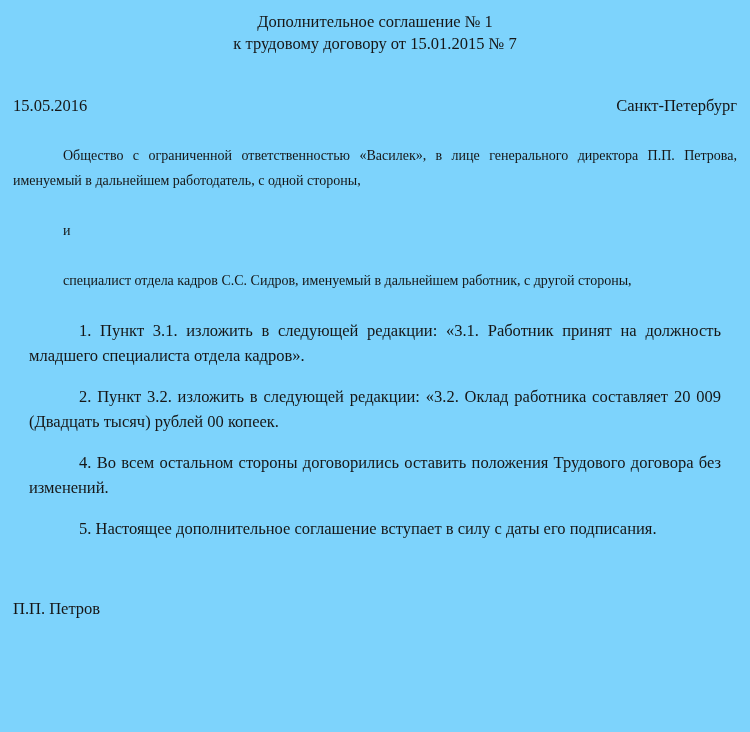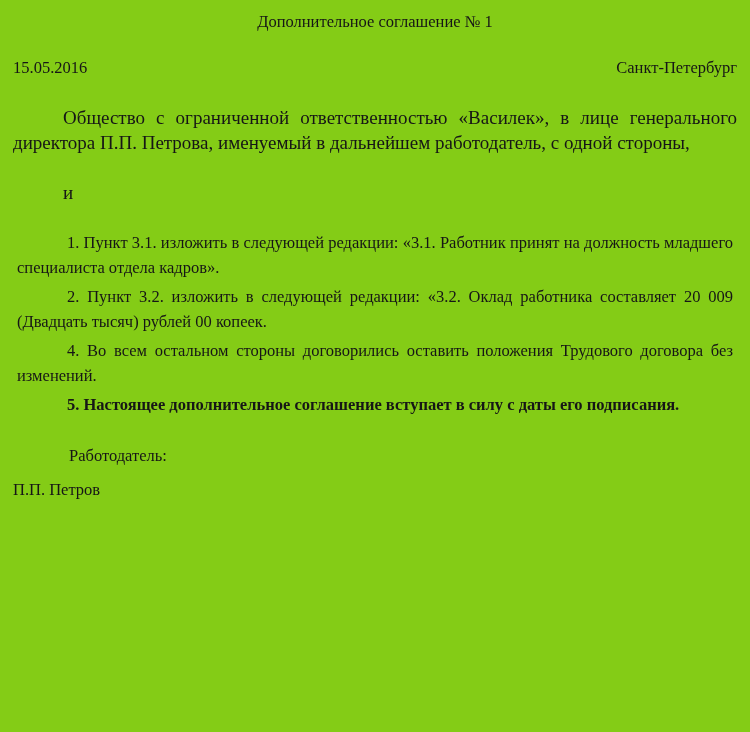--- a/index.html
+++ b/index.html
@@ -14,21 +14,21 @@
     font-family: "Liberation Serif", "DejaVu Serif", serif;
     color: #161616;
     -webkit-font-smoothing: antialiased;
   }
   .page {
     position: relative;
     width: 750px;
     height: 732px;
     box-sizing: border-box;
     padding: 0 13px;
-    background: #84cc16;
+    background: #7dd3fc;
     overflow: hidden;
   }
 
   
   .title-block {
     text-align: center;
     margin-top: 11px;
     font-size: 16.5px;
     line-height: 22px;
   }
@@ -40,99 +40,100 @@
   
   .meta-row {
     display: flex;
     justify-content: space-between;
     align-items: baseline;
     margin-top: 24px;
     font-size: 16.5px;
     line-height: 22px;
   }
   .meta-date { text-align: left; }
-  .meta-city { text-align: right; }
+  .meta-city { text-align: right; margin-top: 16px; }
 
   
   .body-block {
     margin-top: 26px;
-    font-size: 19px;
+    font-size: 14px;
     line-height: 25px;
   }
   p.para {
     margin: 0;
     text-align: justify;
     text-justify: inter-word;
     text-indent: 50px;
   }
   p.para.gap-after { margin-bottom: 25px; }
   p.para.nojust { text-align: left; }
 
   
   .clause-block {
     margin-top: 25px;
     font-size: 16.5px;
     line-height: 25px;
   }
   p.clause {
-    margin: 4px;
+    margin: 16px;
     text-align: justify;
     text-justify: inter-word;
     text-indent: 50px;
   }
-  p.clause.nojust { text-align: left; font-weight: bold; }
+  p.clause.nojust { text-align: left; }
 
   
   .sign-block {
     margin-top: 28px;
     font-size: 16.5px;
     line-height: 22px;
   }
   .sign-row {
     display: flex;
     justify-content: space-between;
     align-items: baseline;
   }
   .sign-row.roles { padding: 0 63px 0 56px; }
-  .sign-row.names { margin-top: 12px; padding: 0 0 0 0; flex-direction: column; }
+  .sign-row.names { margin-top: 29px; padding: 0 0 0 0; flex-direction: column; }
   .sign-col-left  { text-align: left;  width: 300px; }
   .sign-col-right { text-align: left;  width: 300px; }
   .sign-row.names .sign-col-right,
   .sign-row.dates .sign-col-right { padding-left: 199px; }
 </style>
 </head>
 <body>
 
 <div class="page">
 
   <div class="title-block">
     <span class="title-line">Дополнительное соглашение № 1</span>
+    <span class="title-line">к трудовому договору от 15.01.2015 № 7</span>
   </div>
 
   <div class="meta-row">
     <span class="meta-date">15.05.2016</span>
     <span class="meta-city">Санкт-Петербург</span>
   </div>
 
   <div class="body-block">
     <p class="para gap-after">Общество с ограниченной ответственностью «Василек», в лице генерального директора П.П. Петрова, именуемый в дальнейшем работодатель, с одной стороны,</p>
     <p class="para gap-after nojust">и</p>
+    <p class="para gap-after">специалист отдела кадров С.С. Сидров, именуемый в дальнейшем работник, с другой стороны,</p>
   </div>
 
   <div class="clause-block">
     <p class="clause">1. Пункт 3.1. изложить в следующей редакции: «3.1. Работник принят на должность младшего специалиста отдела кадров».</p>
     <p class="clause">2. Пункт 3.2. изложить в следующей редакции: «3.2. Оклад работника составляет 20 009 (Двадцать тысяч) рублей 00 копеек.</p>
     <p class="clause">4. Во всем остальном стороны договорились оставить положения Трудового договора без изменений.</p>
     <p class="clause nojust">5. Настоящее дополнительное соглашение вступает в силу с даты его подписания.</p>
   </div>
 
   <div class="sign-block">
 
     <div class="sign-row roles">
-      <span class="sign-col-left">Работодатель:</span>
     </div>
 
     <div class="sign-row names">
       <span class="sign-col-left">П.П. Петров</span>
     </div>
 
   </div>
 
 </div>
 

